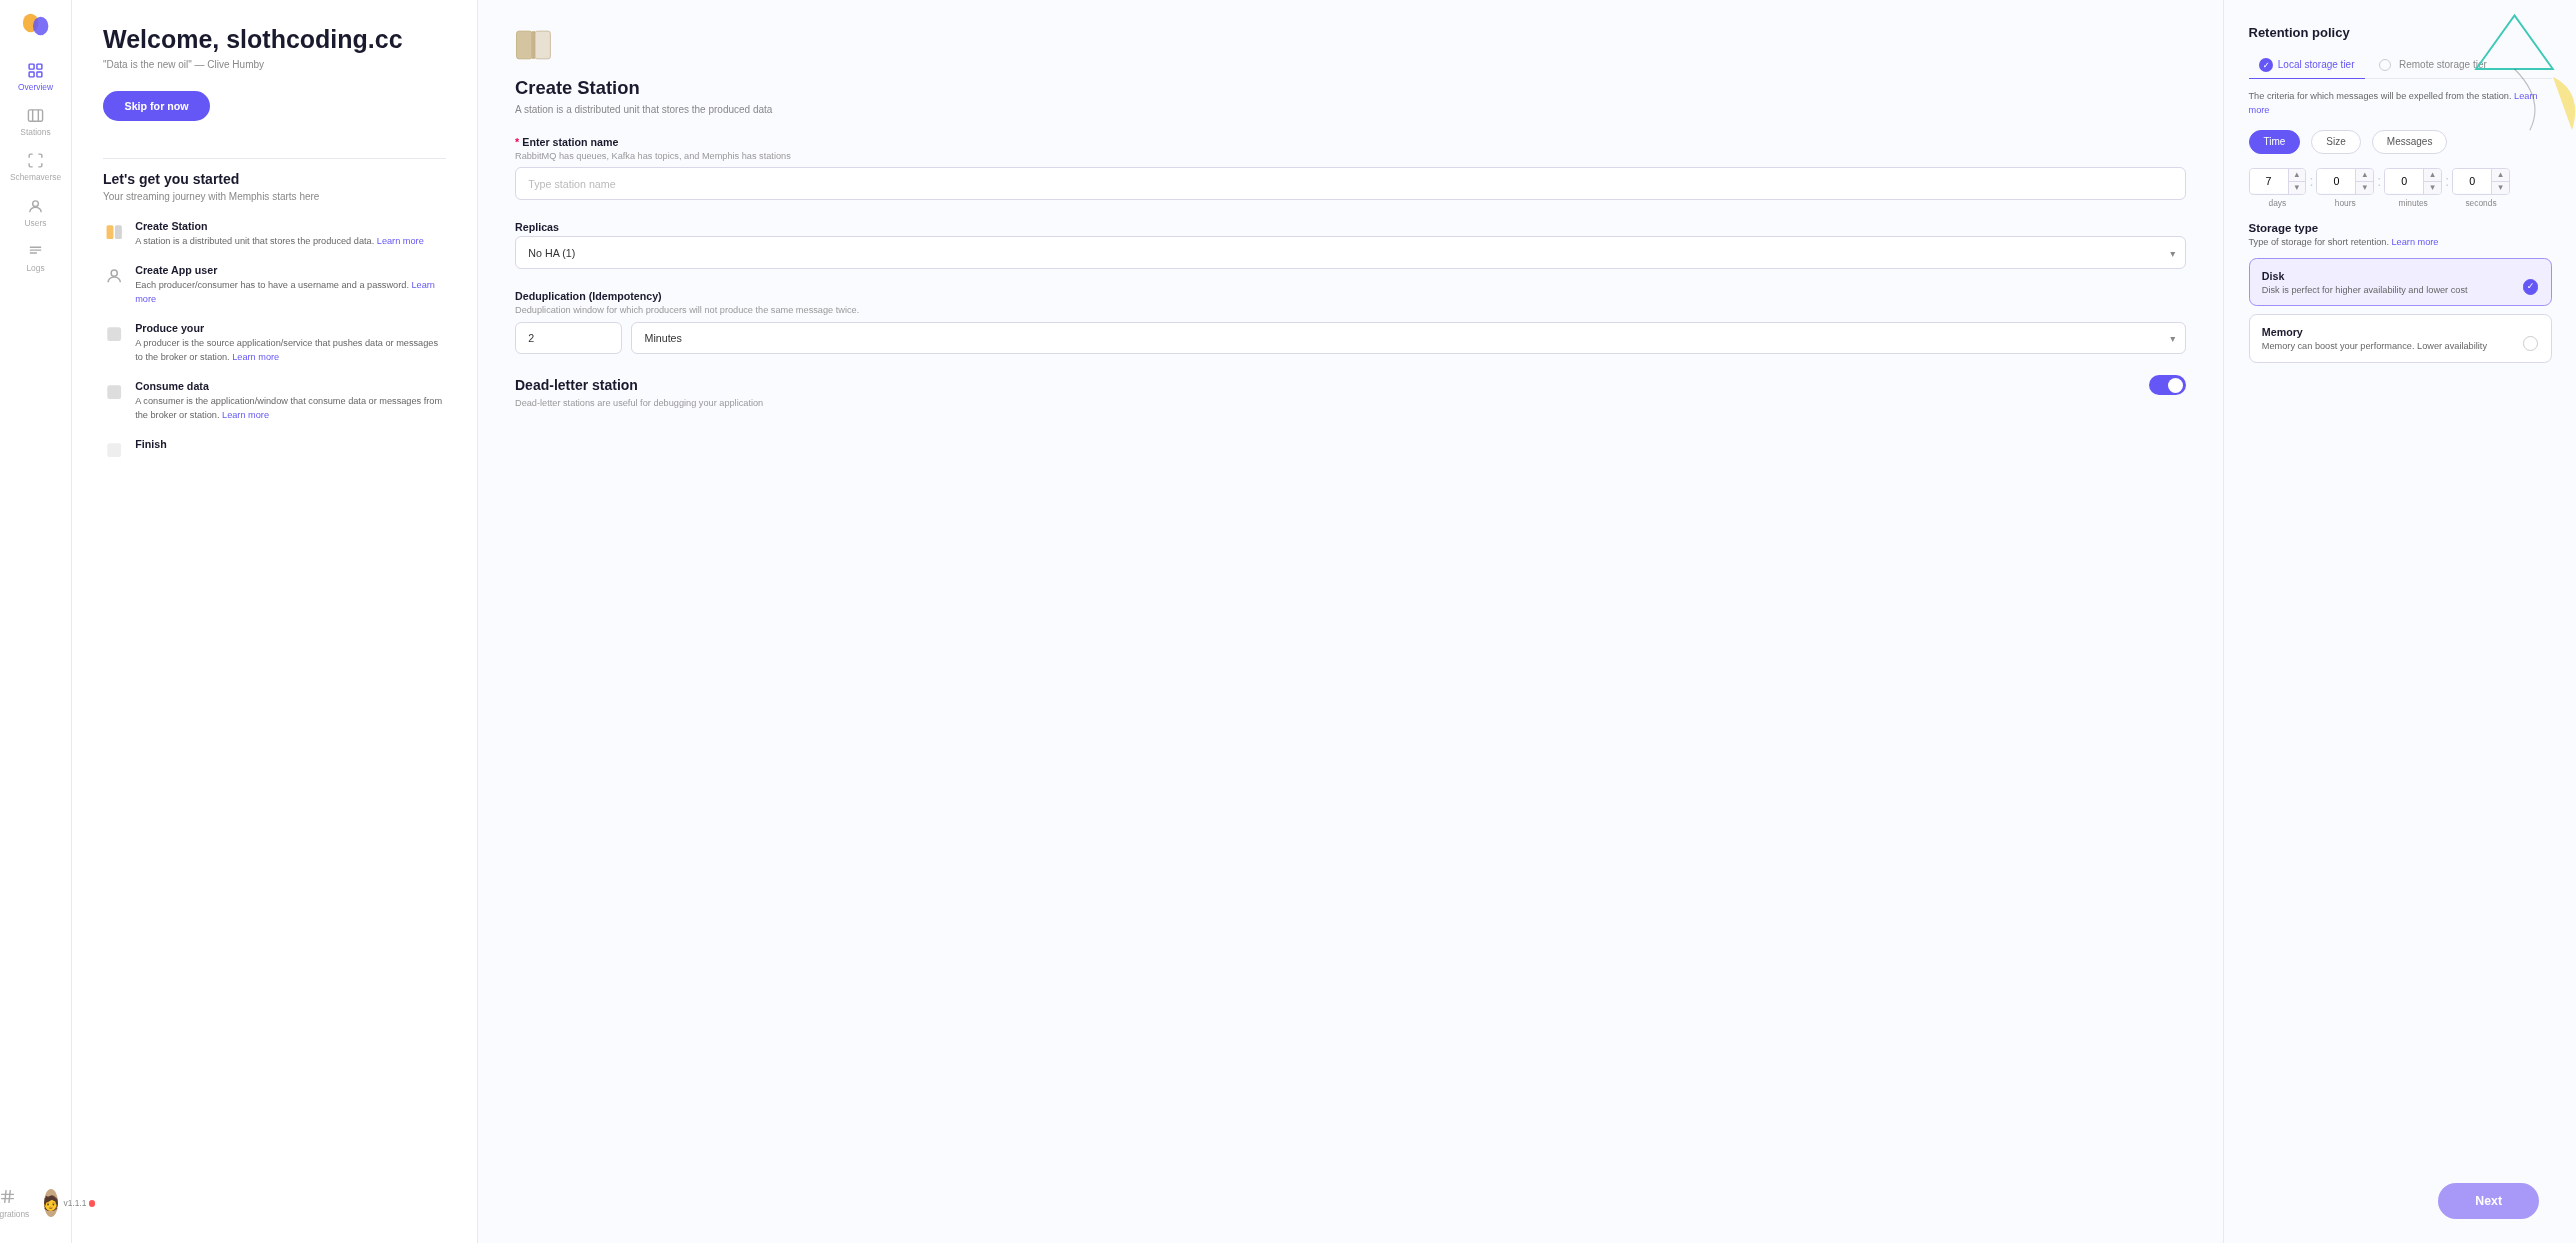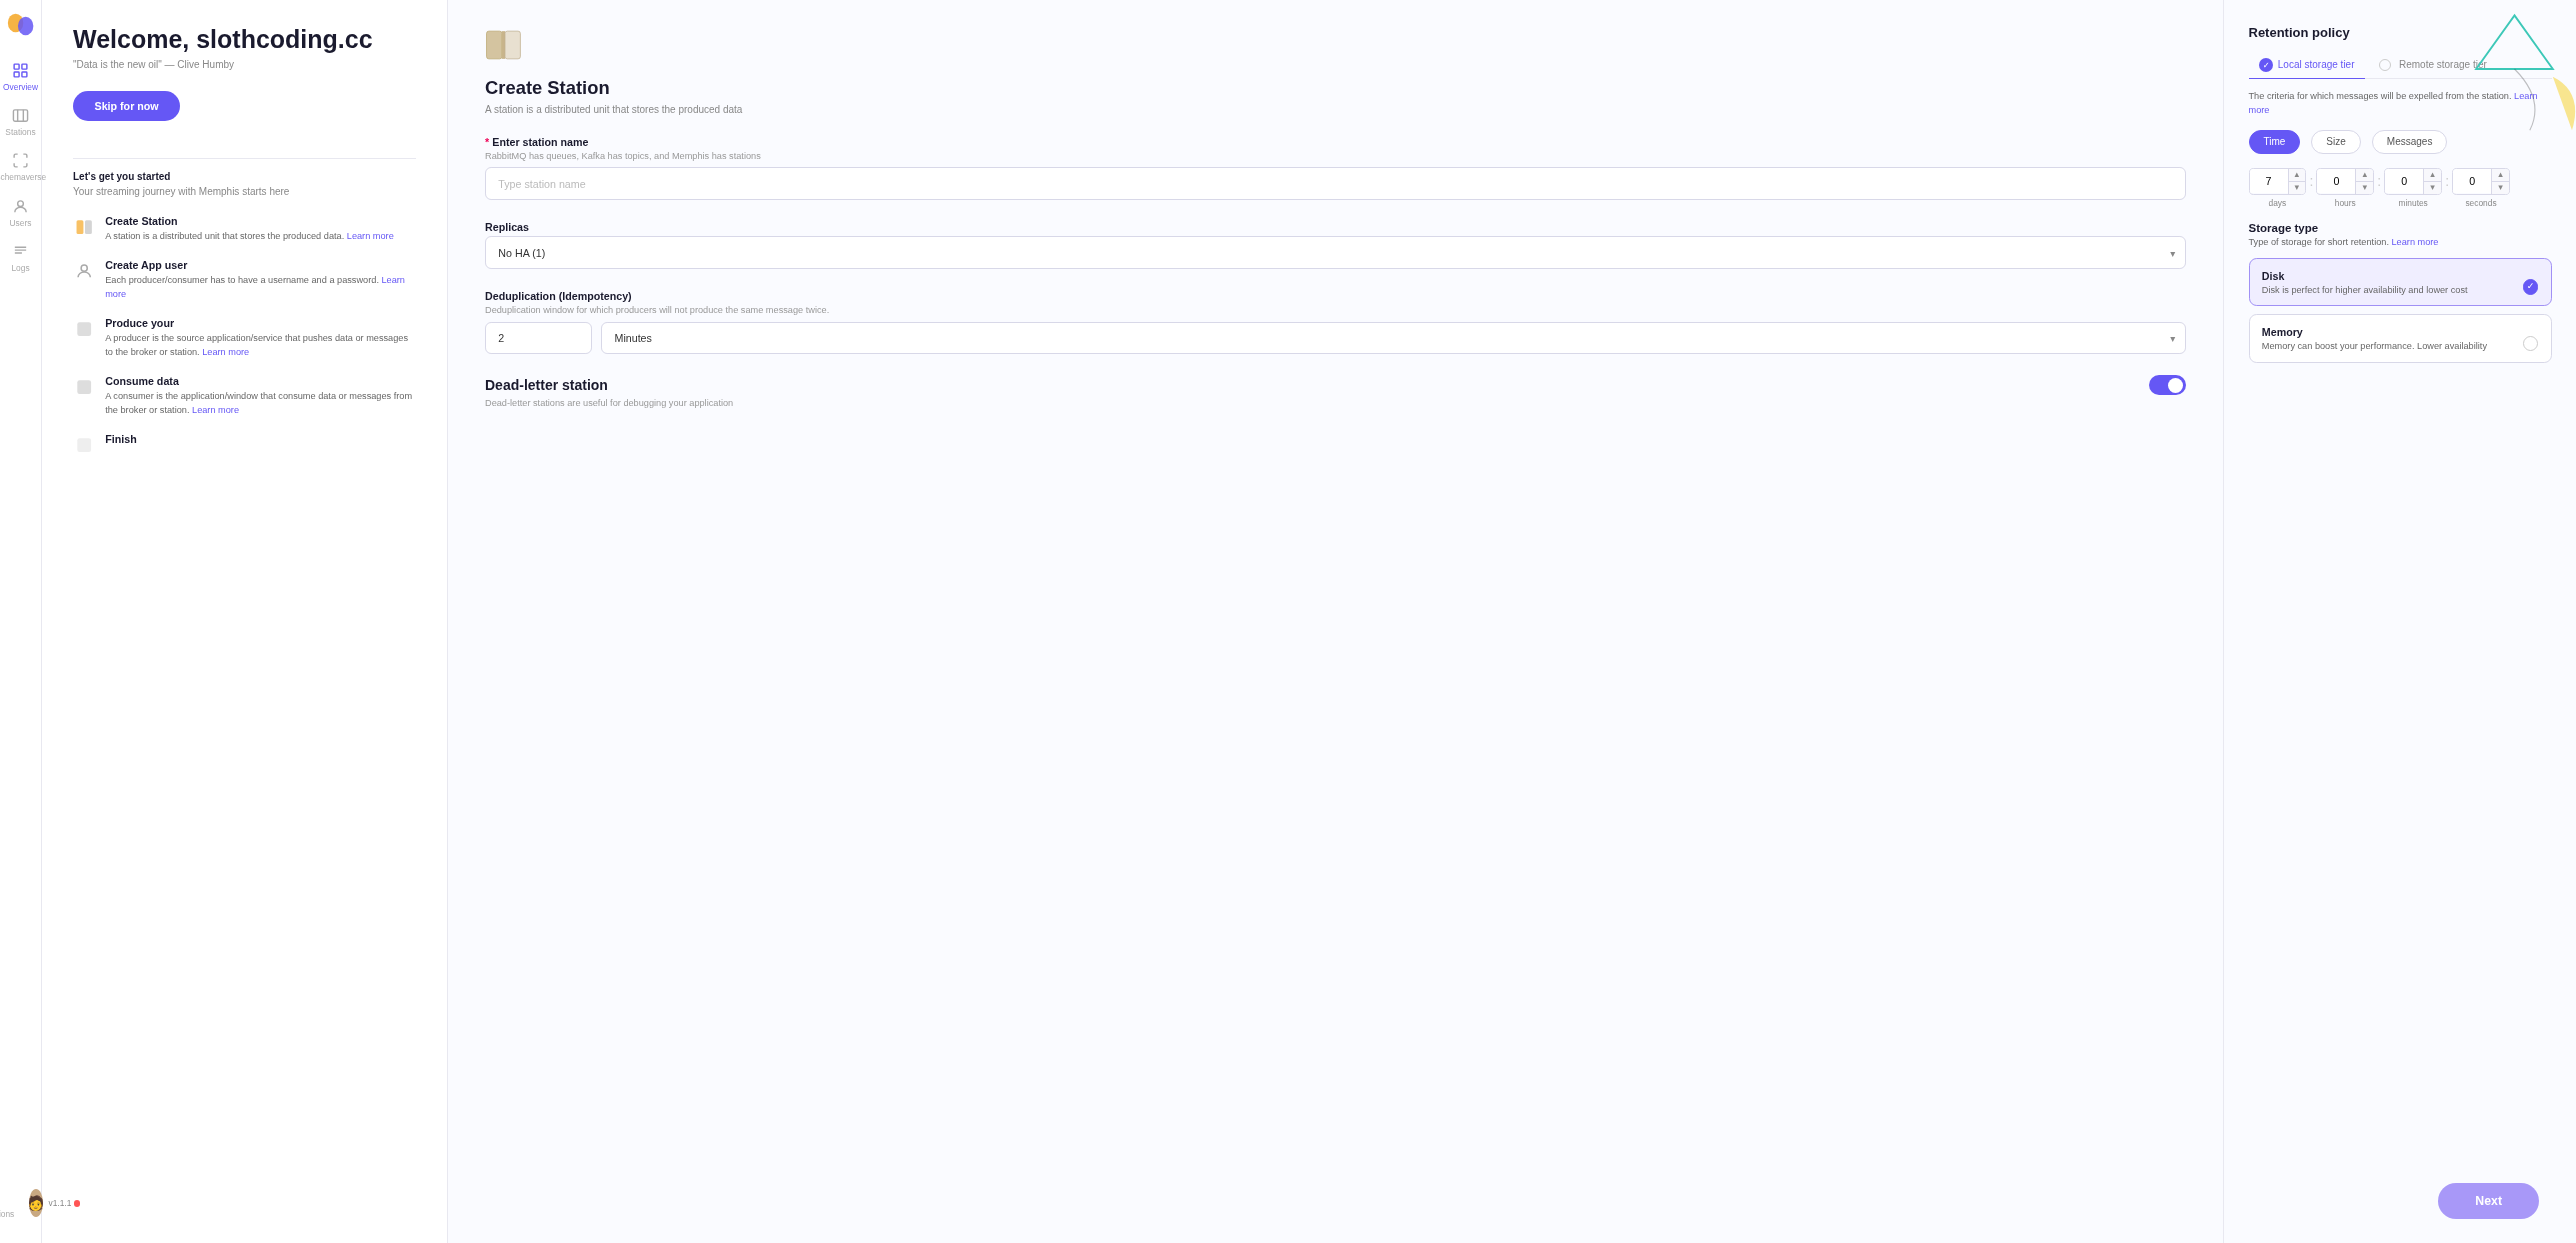--- a/index.html
+++ b/index.html
@@ -1,20 +1,20 @@
 <!DOCTYPE html>
 <html style="font-size:12.3px"><head>
   <meta charset="utf-8">
   <style>
     * { box-sizing: border-box; margin: 0; padding: 0; }
     body { font-family: -apple-system, BlinkMacSystemFont, 'Segoe UI', sans-serif; background: #f7f8fc; display: flex; height: 100vh; overflow: hidden; font-size: 10px; }
 
     
     .sidebar {
-      width: 42px;
+      width: 72px;
       background: #fff;
       border-right: 0.8px solid #e8e8f0;
       display: flex;
       flex-direction: column;
       align-items: center;
       padding: 9.2px 0;
       gap: 3.1px;
       z-index: 10;
     }
     .sidebar-logo {
@@ -96,21 +96,21 @@
       border: none;
       border-radius: 18.4px;
       padding: 9.2px 21.5px;
       font-size: 10.7px;
       font-weight: 600;
       cursor: pointer;
       margin-bottom: 24.5px;
       width: fit-content;
     }
     .lets-started {
-      font-size: 10px;
+      font-size: 14px;
       font-weight: 700;
       color: #1a1a2e;
       margin-bottom: 3.1px;
     }
     .lets-subtitle {
       color: #888;
       font-size: 10px;
       margin-bottom: 18.4px;
     }
     .step-list { display: flex; flex-direction: column; gap: 15.3px; }

